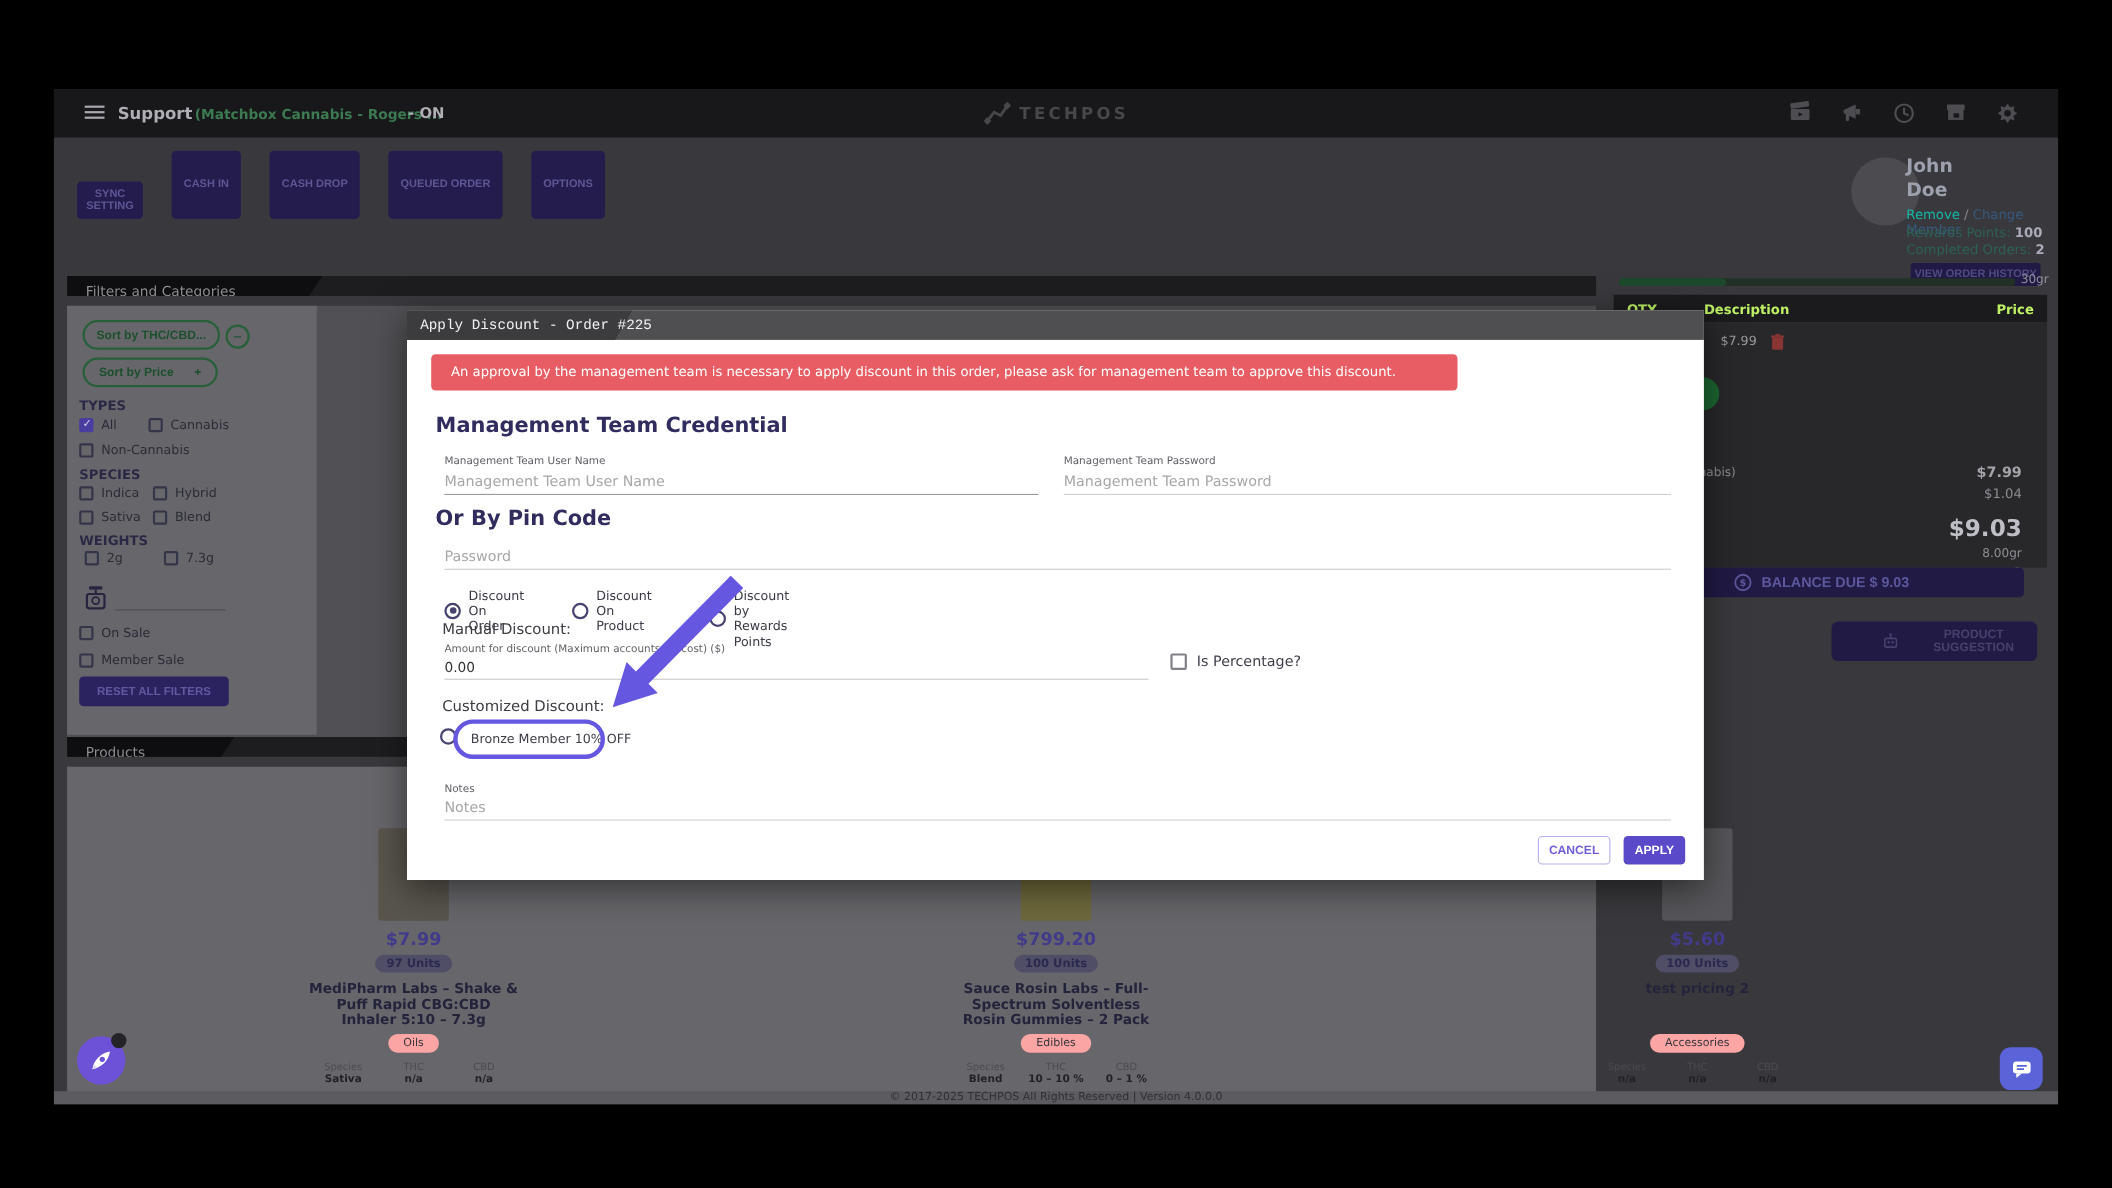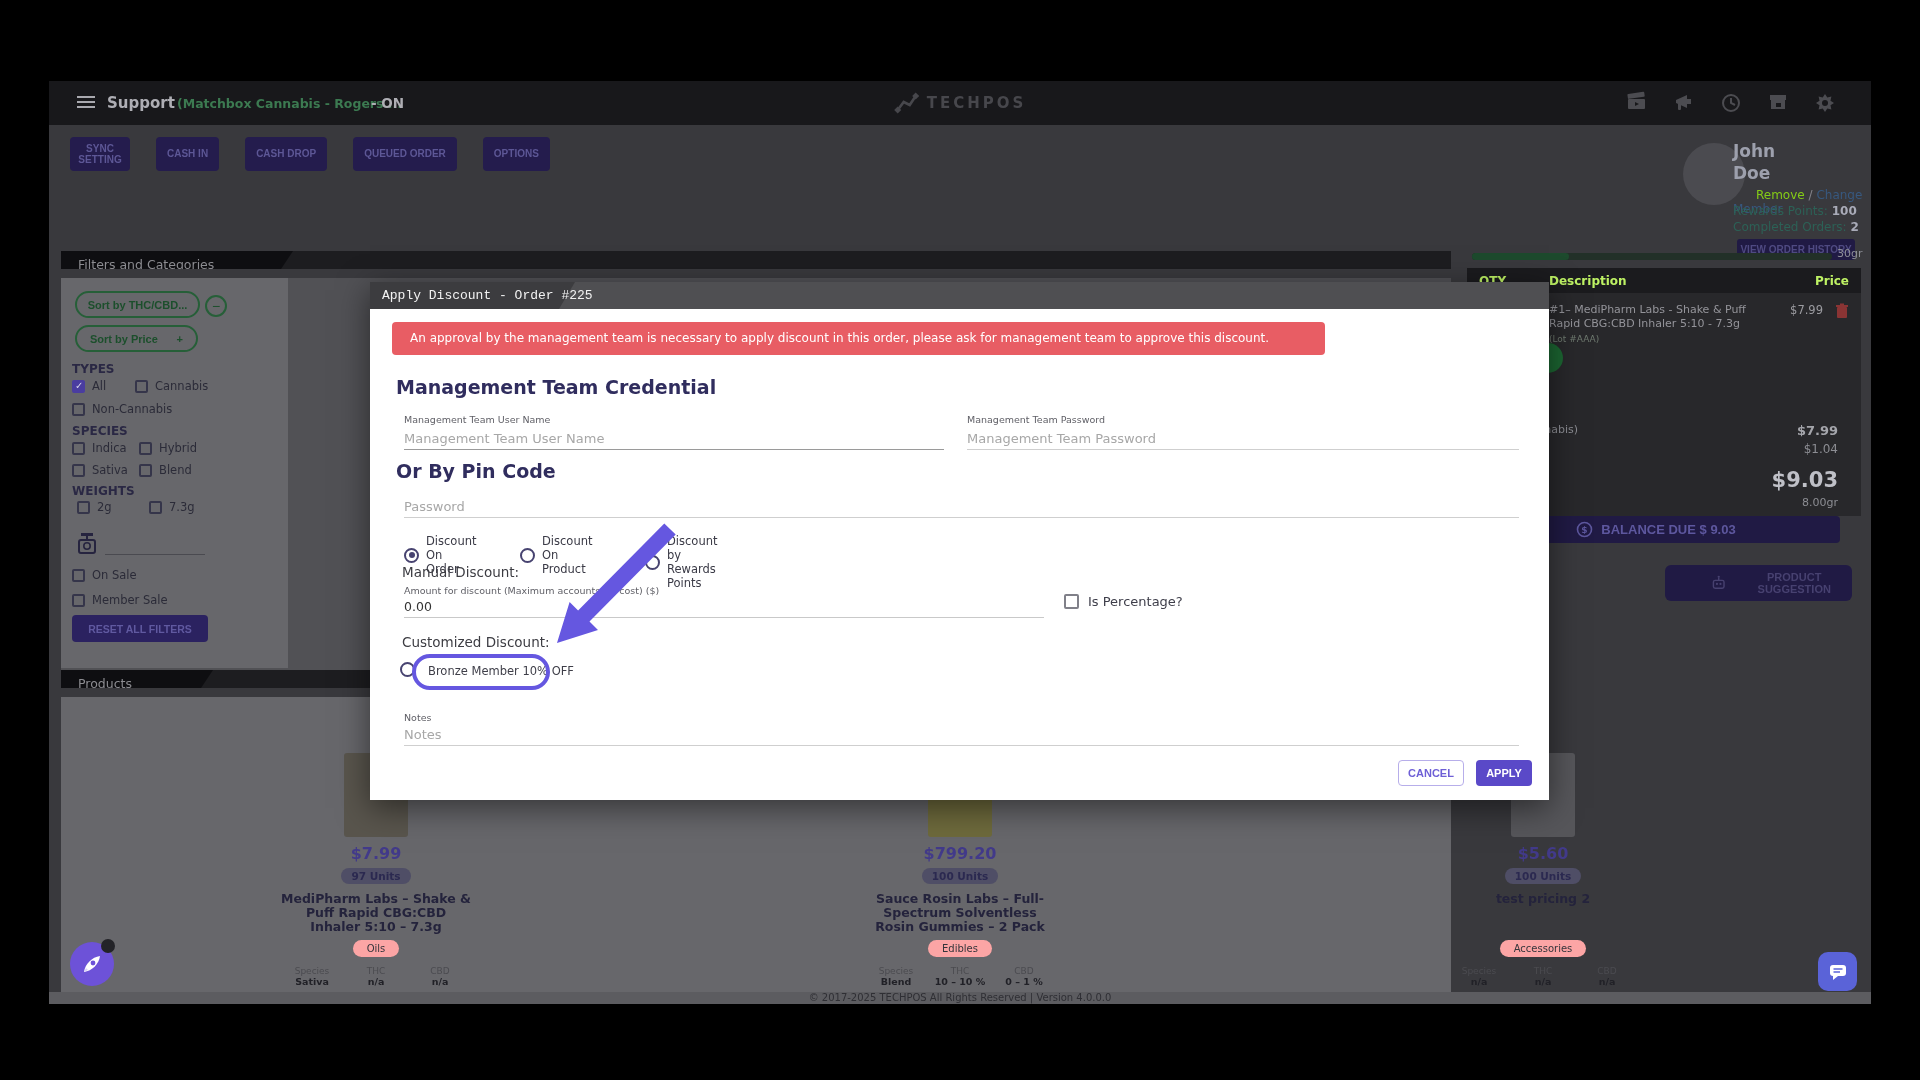--- a/index.html
+++ b/index.html
@@ -18,26 +18,26 @@
   .brand { position:absolute; left:50%; top:0; transform:translateX(-50%); height:44px;
     display:flex; align-items:center; gap:7px; color:#4b4b50; }
   .brand-text { font-size:15px; font-weight:bold; letter-spacing:3px; color:#47474c; }
   .top-icons { position:absolute; right:34px; top:10px; display:flex; gap:23px; }
   .top-icons svg { display:block; }
   
   #toolbar { position:absolute; left:21px; top:56px; display:flex; gap:26px; align-items:stretch; }
   .tb-btn { background:#241c4d; color:#5d5796; font-size:10px; font-weight:bold;
     border:none; border-radius:4px; min-height:34px; padding:4px 11px; text-align:center;
     display:flex; align-items:center; justify-content:center; line-height:1.15; }
-  .tb-btn.narrow { width:60px; }
+  .tb-btn.narrow { width:60px;margin-top:28px; }
   
   .avatar { position:absolute; left:1634px; top:62px; width:62px; height:62px; border-radius:50%; background:#4b4b50; }
   .cname { position:absolute; left:1684px; font-size:17px; font-weight:bold; color:#9da0ad; }
   .clinks { position:absolute; left:1684px; top:107px; font-size:12px; }
-  .lnk-remove { color:#84cc16;margin-left:23px; } .lnk-div { color:#85858c; } .lnk-change { color:#37587f; }
+  .lnk-remove { color:#14b8a6; } .lnk-div { color:#85858c; } .lnk-change { color:#37587f; }
   .crow { position:absolute; left:1684px; font-size:12px; color:#2c6156; }
   .crow b { color:#a9abb8; }
   .hist-btn { position:absolute; left:1688px; top:158px; width:118px; height:21px; background:#201a44;
     border:none; border-radius:3px; color:#4f4a82; font-size:10px; font-weight:bold; }
   
   .secbar { position:absolute; height:18px; background:#1d1d20; overflow:hidden;text-decoration:underline; }
   .secbar .seg { position:absolute; left:0; top:0; height:27px; background:#0e0e11;
     clip-path:polygon(0 0,100% 0,calc(100% - 18px) 100%,0 100%); }
   .secbar .ttl { position:relative; z-index:2; padding-left:17px; line-height:27px;
     font-size:12.5px; color:#8c8c91; }
@@ -375,25 +375,20 @@
   <div class="ot-head">
     <span class="cq">QTY</span>
     <span class="cd">Description</span>
     <span class="cp">Price</span>
   </div>
   <div class="ot-body">
     <div class="oi-row">
       <div class="oi-qtycol">
           <div class="qty-badge"></div>
         </div>
-      <div class="oi-desc">
-        <div>#1– MediPharm Labs - Shake &amp; Puff</div>
-        <div>Rapid CBG:CBD Inhaler 5:10 - 7.3g</div>
-        <div class="oi-lot">(Lot #AAA)</div>
-      </div>
       <div class="oi-price">$7.99</div>
       <div class="oi-trash">
         <svg width="14" height="16" viewBox="0 0 14 16">
             <rect x="2" y="4" width="10" height="11" rx="1" fill="#8a3434"></rect>
             <rect x="1" y="2" width="12" height="2" fill="#8a3434"></rect>
             <rect x="5" y="0.5" width="4" height="2" fill="#8a3434"></rect>
           </svg>
       </div>
     </div>
     <div class="totals">

